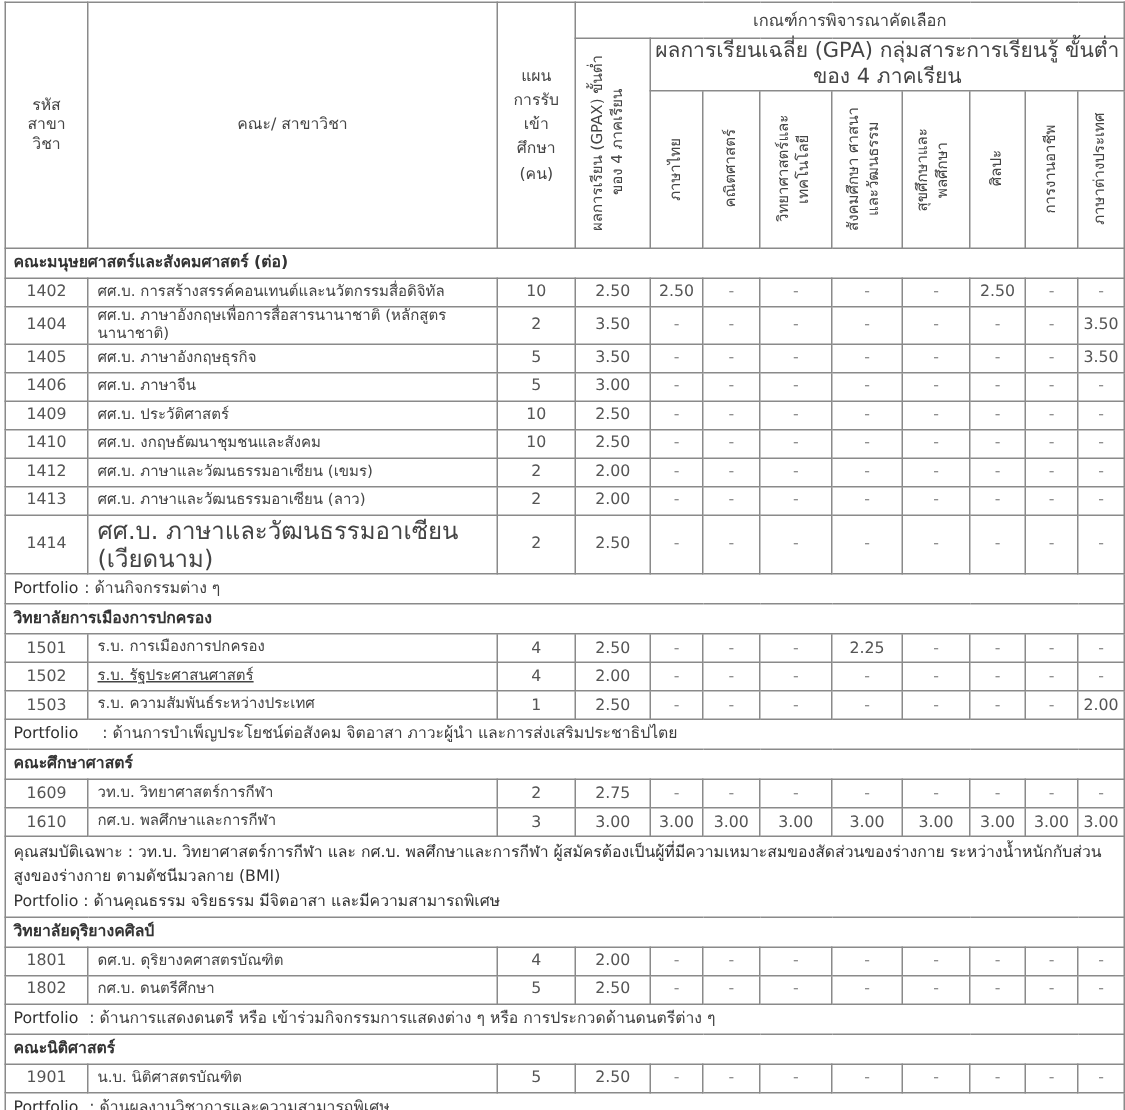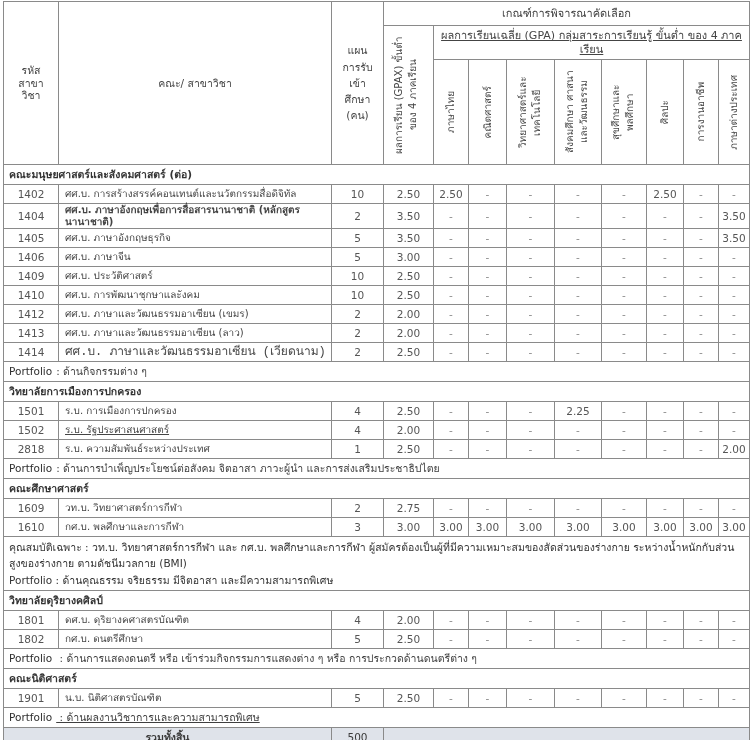--- a/index.html
+++ b/index.html
@@ -47,21 +47,21 @@
     <tr class="hdr-top">
       <th rowspan="3" class="c" style="padding:0 6px;">รหัส สาขาวิชา</th>
       <th rowspan="3" class="c">คณะ/ สาขาวิชา</th>
       <th rowspan="3" class="c" style="padding:0 10px; line-height:1.55;text-align:center;">แผน การรับ เข้า ศึกษา (คน)</th>
       <th colspan="9" class="c" style="font-size:11px;">เกณฑ์การพิจารณาคัดเลือก</th>
     </tr>
     <tr class="hdr-mid">
       <th rowspan="2" class="c">
         <div class="vt" style="white-space:normal; height:128px; width:34px;">ผลการเรียน (GPAX) ขั้นต่ำ ของ 4 ภาคเรียน</div>
       </th>
-      <th colspan="8" class="c" style="font-size:11px;text-decoration:underline;">ผลการเรียนเฉลี่ย (GPA) กลุ่มสาระการเรียนรู้ ขั้นต่ำ ของ 4 ภาคเรียน</th>
+      <th colspan="8" class="c" style="font-size:14px;">ผลการเรียนเฉลี่ย (GPA) กลุ่มสาระการเรียนรู้ ขั้นต่ำ ของ 4 ภาคเรียน</th>
     </tr>
     <tr class="hdr-bot">
       <th class="c">
           <div class="vt">ภาษาไทย</div>
         </th>
       <th class="c">
           <div class="vt">คณิตศาสตร์</div>
         </th>
       <th class="c">
           <div class="vt" style="white-space:normal; height:95px; width:30px;">วิทยาศาสตร์และ เทคโนโลยี</div>
@@ -96,21 +96,21 @@
         <td class="c num dash">-</td>
         <td class="c num dash">-</td>
         <td class="c num dash">-</td>
         <td class="c num dash">-</td>
         <td class="c num">2.50</td>
         <td class="c num dash">-</td>
         <td class="c num dash">-</td>
       </tr>
       <tr class="row">
         <td class="c num">1404</td>
-        <td class="l" style="font-size:10px;color:#444;font-weight:bold;">ศศ.บ. ภาษาอังกฤษเพื่อการสื่อสารนานาชาติ (หลักสูตรนานาชาติ)</td>
+        <td class="l" style="font-size:10px;color:#444;">ศศ.บ. ภาษาอังกฤษเพื่อการสื่อสารนานาชาติ (หลักสูตรนานาชาติ)</td>
         <td class="c num">2</td>
         <td class="c num">3.50</td>
         <td class="c num dash">-</td>
         <td class="c num dash">-</td>
         <td class="c num dash">-</td>
         <td class="c num dash">-</td>
         <td class="c num dash">-</td>
         <td class="c num dash">-</td>
         <td class="c num dash">-</td>
         <td class="c num">3.50</td>
@@ -152,21 +152,21 @@
         <td class="c num dash">-</td>
         <td class="c num dash">-</td>
         <td class="c num dash">-</td>
         <td class="c num dash">-</td>
         <td class="c num dash">-</td>
         <td class="c num dash">-</td>
         <td class="c num dash">-</td>
       </tr>
       <tr class="row">
         <td class="c num">1410</td>
-        <td class="l" style="font-size:10px;color:#444;">ศศ.บ. การพัฒนาชุกษาและังคม</td>
+        <td class="l" style="font-size:10px;color:#444;">ศศ.บ. งกฤษธัฒนาชุมชนและสังคม</td>
         <td class="c num">10</td>
         <td class="c num">2.50</td>
         <td class="c num dash">-</td>
         <td class="c num dash">-</td>
         <td class="c num dash">-</td>
         <td class="c num dash">-</td>
         <td class="c num dash">-</td>
         <td class="c num dash">-</td>
         <td class="c num dash">-</td>
         <td class="c num dash">-</td>
@@ -194,21 +194,21 @@
         <td class="c num dash">-</td>
         <td class="c num dash">-</td>
         <td class="c num dash">-</td>
         <td class="c num dash">-</td>
         <td class="c num dash">-</td>
         <td class="c num dash">-</td>
         <td class="c num dash">-</td>
       </tr>
       <tr class="row">
         <td class="c num">1414</td>
-        <td class="l" style="font-size:12px;color:#444;font-family:Liberation Mono, monospace;">ศศ.บ. ภาษาและวัฒนธรรมอาเซียน (เวียดนาม)</td>
+        <td class="l" style="font-size:16px;color:#444;">ศศ.บ. ภาษาและวัฒนธรรมอาเซียน (เวียดนาม)</td>
         <td class="c num">2</td>
         <td class="c num">2.50</td>
         <td class="c num dash">-</td>
         <td class="c num dash">-</td>
         <td class="c num dash">-</td>
         <td class="c num dash">-</td>
         <td class="c num dash">-</td>
         <td class="c num dash">-</td>
         <td class="c num dash">-</td>
         <td class="c num dash">-</td>
@@ -241,35 +241,35 @@
         <td class="c num dash">-</td>
         <td class="c num dash">-</td>
         <td class="c num dash">-</td>
         <td class="c num dash">-</td>
         <td class="c num dash">-</td>
         <td class="c num dash">-</td>
         <td class="c num dash">-</td>
         <td class="c num dash">-</td>
       </tr>
       <tr class="row">
-        <td class="c num">2818</td>
+        <td class="c num">1503</td>
         <td class="l" style="font-size:10px;color:#444;">ร.บ. ความสัมพันธ์ระหว่างประเทศ</td>
         <td class="c num">1</td>
         <td class="c num">2.50</td>
         <td class="c num dash">-</td>
         <td class="c num dash">-</td>
         <td class="c num dash">-</td>
         <td class="c num dash">-</td>
         <td class="c num dash">-</td>
         <td class="c num dash">-</td>
         <td class="c num dash">-</td>
         <td class="c num">2.00</td>
       </tr>
       <tr class="port">
-        <td colspan="12"><span class="pl">Portfolio</span><span style="margin-left:4px;">: ด้านการบำเพ็ญประโยชน์ต่อสังคม จิตอาสา ภาวะผู้นำ และการส่งเสริมประชาธิปไตย</span></td>
+        <td colspan="12"><span class="pl">Portfolio</span><span style="margin-left:16px;">: ด้านการบำเพ็ญประโยชน์ต่อสังคม จิตอาสา ภาวะผู้นำ และการส่งเสริมประชาธิปไตย</span></td>
       </tr>
       <tr class="section">
         <td colspan="12">คณะศึกษาศาสตร์</td>
       </tr>
       <tr class="row">
         <td class="c num">1609</td>
         <td class="l" style="font-size:10px;color:#444;margin-top:31px;">วท.บ. วิทยาศาสตร์การกีฬา</td>
         <td class="c num">2</td>
         <td class="c num">2.75</td>
         <td class="c num dash">-</td>

